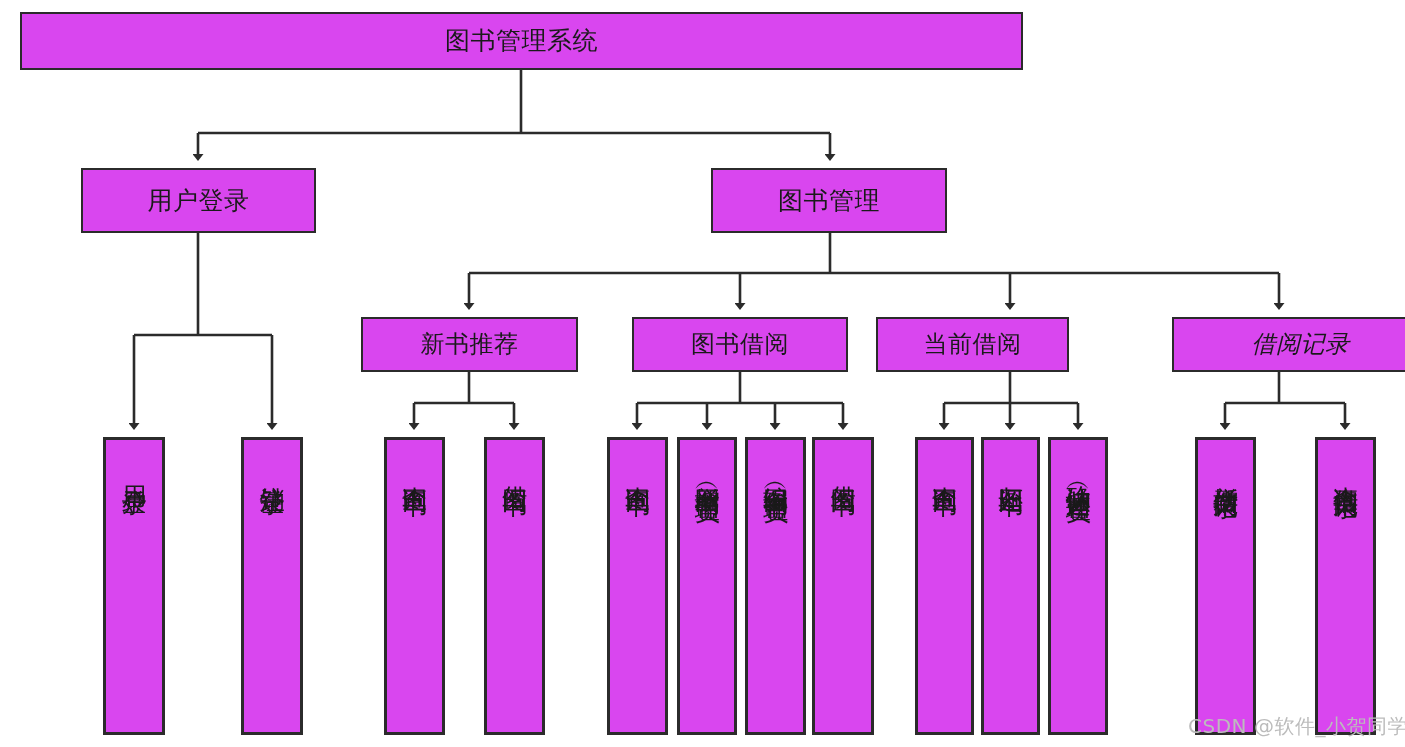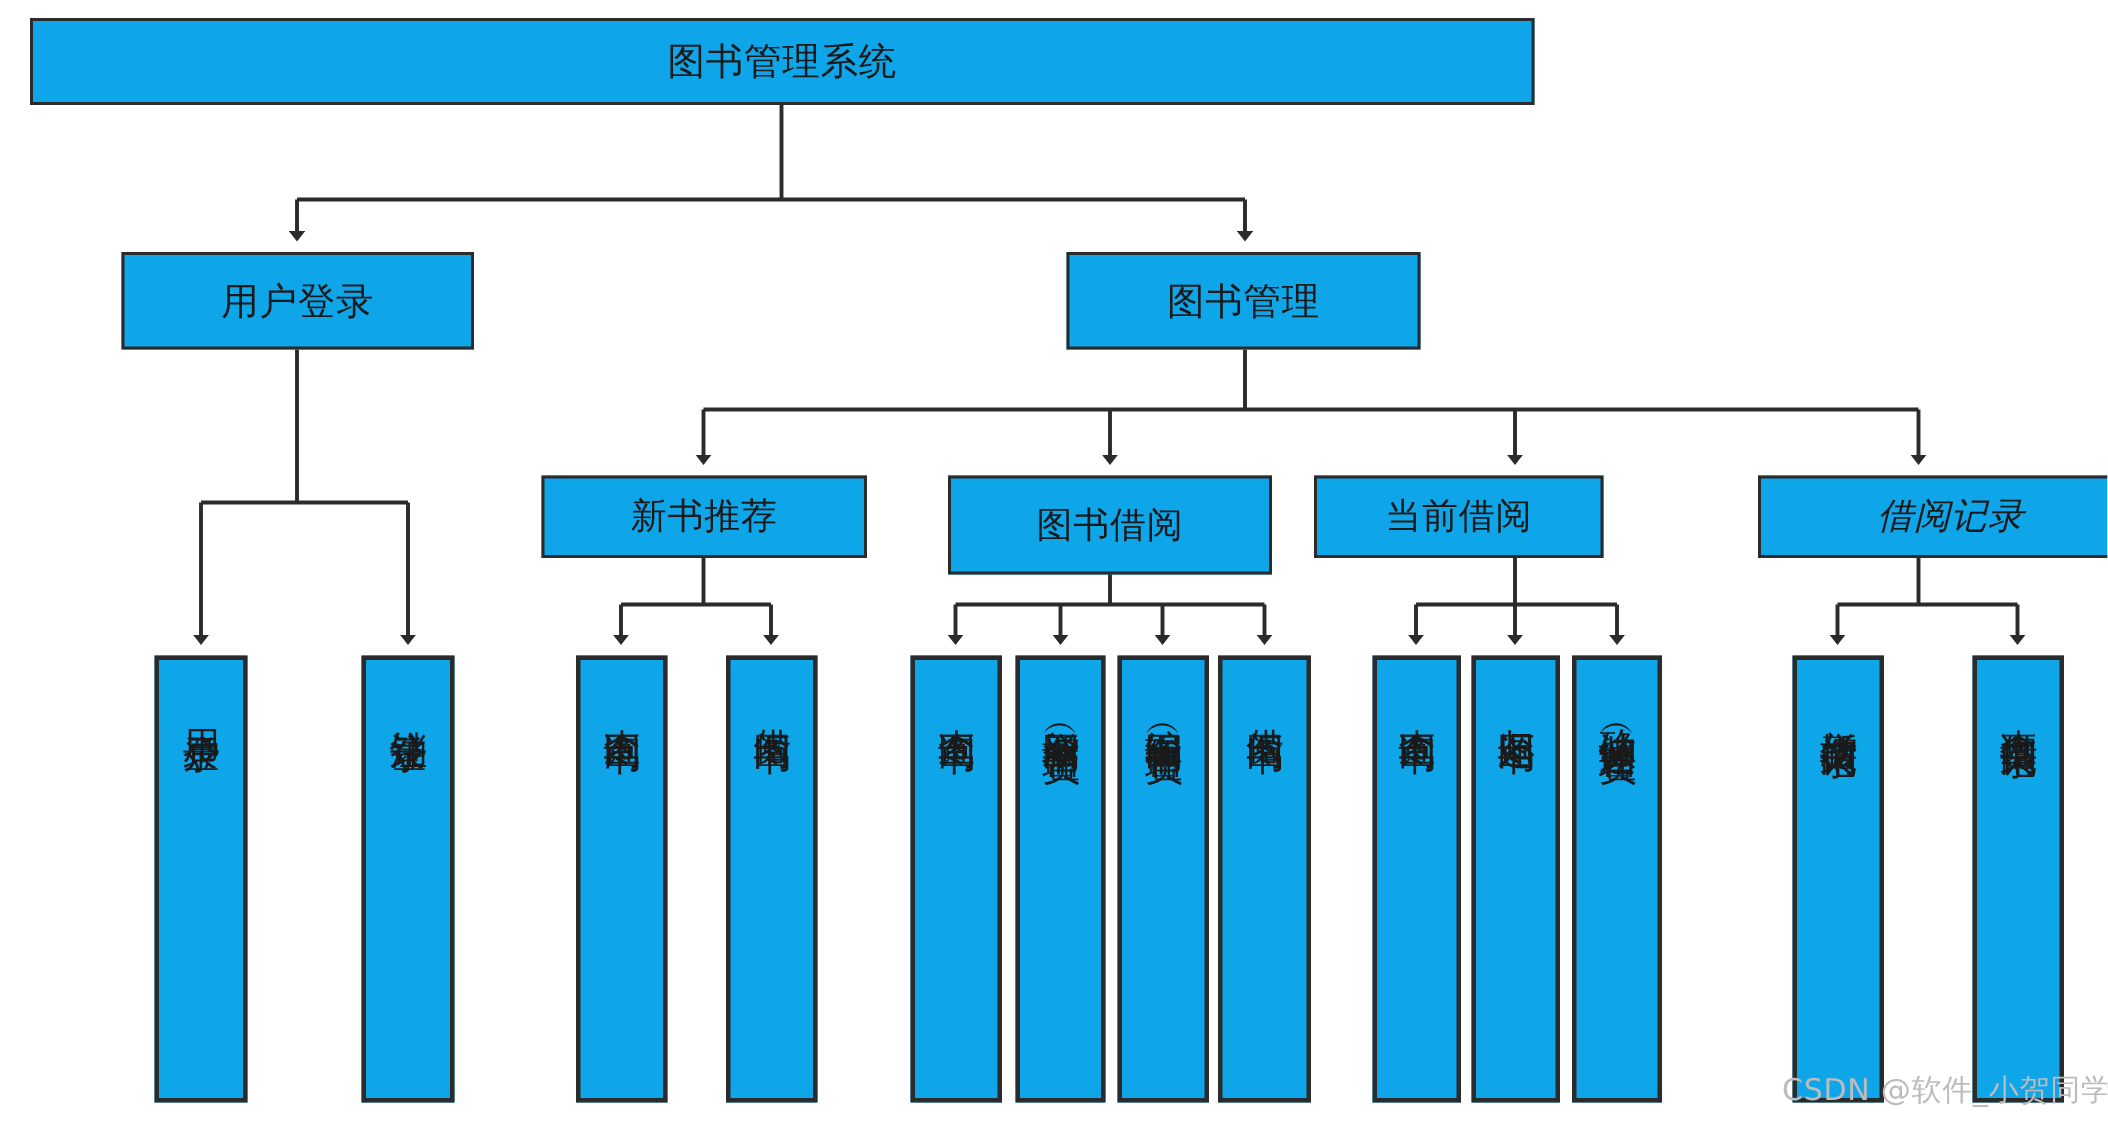--- a/index.html
+++ b/index.html
@@ -22,21 +22,21 @@
     position: absolute;
     left: 0;
     top: 0;
     width: 1405px;
     height: 747px;
     pointer-events: none;
   }
   .node {
     position: absolute;
     box-sizing: border-box;
-    background: #0ea5e9;
+    background: #d946ef;
     border: 2px solid #2b2b2b;
     display: flex;
     align-items: center;
     justify-content: center;
     color: #1a1a1a;
   }
   .node-label {
     display: block;
     text-align: center;
     line-height: 1.12;
@@ -145,21 +145,21 @@
   <div class="node horiz" style="left:81px; top:168px; width:235px; height:65px;">
     <span class="node-label">用户登录</span>
   </div>
   <div class="node lvl3" style="left:361px; top:317px; width:217px; height:55px;">
     <span class="node-label">新书推荐</span>
   </div>
 
   <div class="node horiz" style="left:711px; top:168px; width:236px; height:65px;">
     <span class="node-label">图书管理</span>
   </div>
-  <div class="node lvl3" style="left:632px; top:317px; width:216px; height:66px;">
+  <div class="node lvl3" style="left:632px; top:317px; width:216px; height:55px;">
     <span class="node-label">图书借阅</span>
   </div>
   <div class="node lvl3" style="left:876px; top:317px; width:193px; height:55px;">
     <span class="node-label">当前借阅</span>
   </div>
   <div class="node lvl3" style="left:1172px; top:317px; width:257px; height:55px;font-style:italic;">
     <span class="node-label">借阅记录</span>
   </div>
 
   <div class="node leaf" style="left:103px; top:437px; width:62px; height:298px;">

